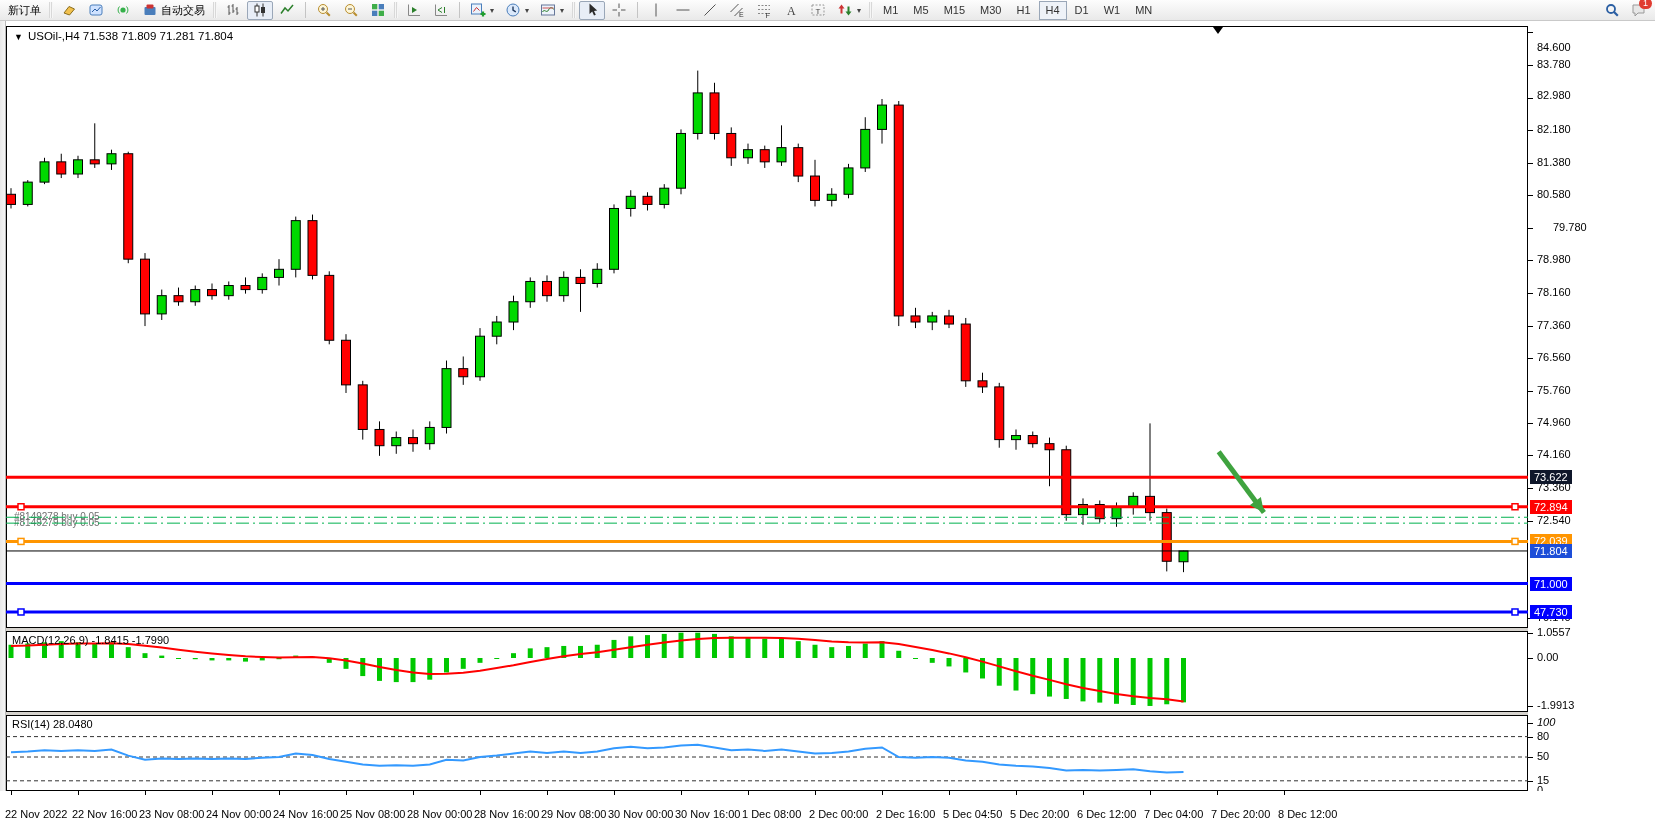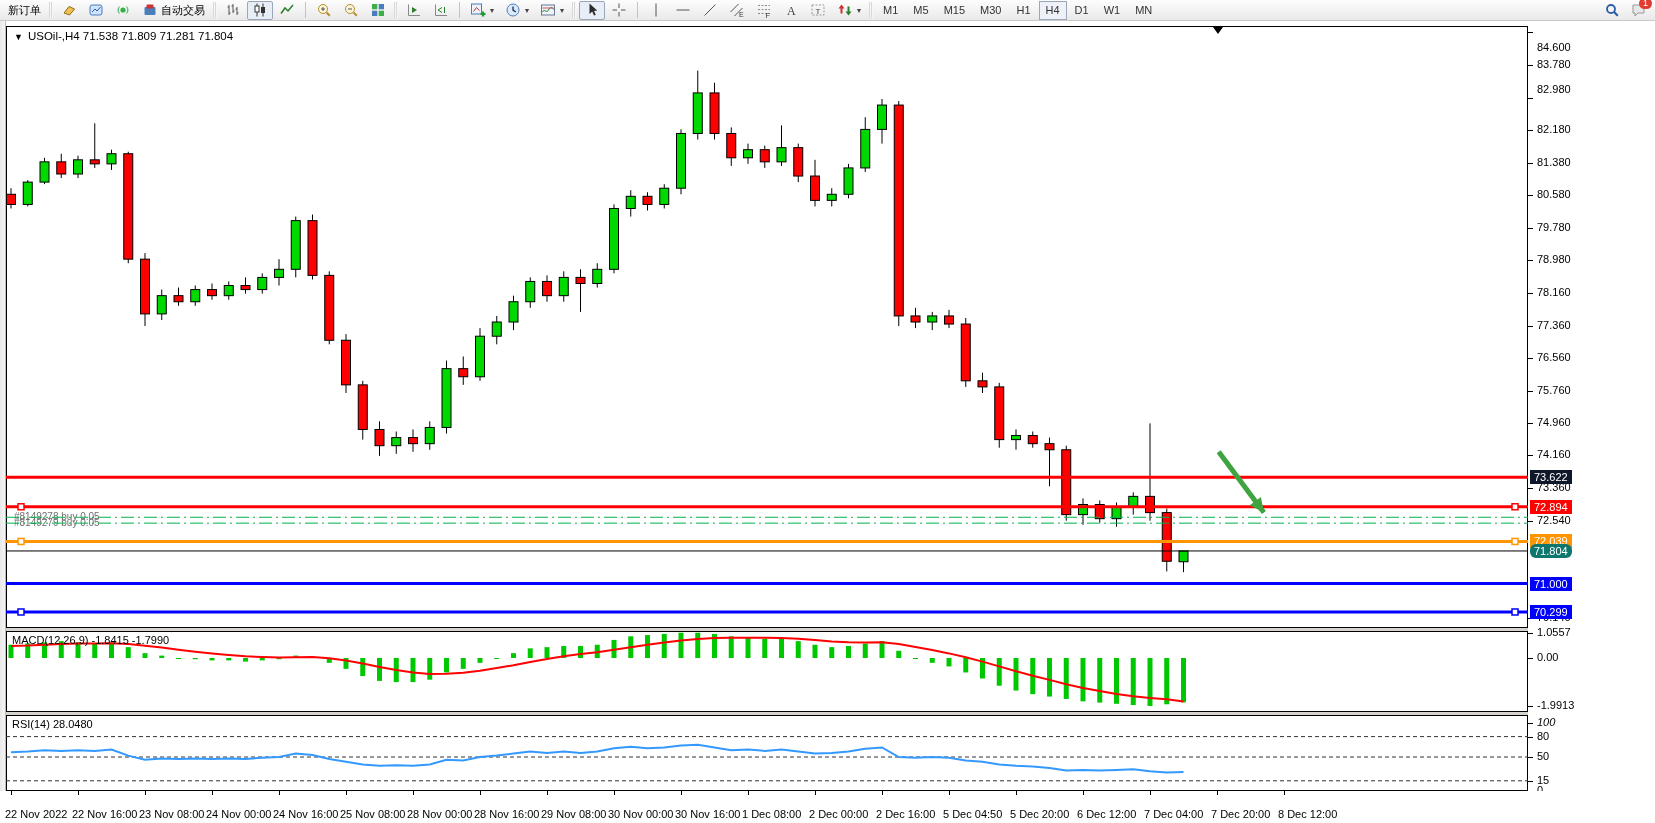--- a/index.html
+++ b/index.html
@@ -579,29 +579,29 @@
   <div class="ind-label" style="top:697px">RSI(14) 28.0480</div>
 
   <div id="shift-marker" style="left:1213px; top:6px"></div>
 
   <div id="price-axis">
       <div class="tick-dash" style="top: 11.0825px;"></div>
       <div class="tick-lab" style="top: 4.0825px; margin-top: 16px;">84.600</div>
       <div class="tick-dash" style="top: 44.3335px;"></div>
       <div class="tick-lab" style="top: 37.3335px;">83.780</div>
       <div class="tick-dash" style="top: 76.7735px;"></div>
-      <div class="tick-lab" style="top: 62px;">82.980</div>
+      <div class="tick-lab" style="top: 68px;">82.980</div>
       <div class="tick-dash" style="top: 109.213px;"></div>
       <div class="tick-lab" style="top: 102.213px;">82.180</div>
       <div class="tick-dash" style="top: 141.654px;"></div>
       <div class="tick-lab" style="top: 134.654px;">81.380</div>
       <div class="tick-dash" style="top: 174.094px;"></div>
       <div class="tick-lab" style="top: 167.094px;">80.580</div>
       <div class="tick-dash" style="top: 206.533px;"></div>
-      <div class="tick-lab" style="top: 199.533px;">79.780</div>
+      <div class="tick-lab" style="top: 199.533px; margin-left: 16px;">79.780</div>
       <div class="tick-dash" style="top: 238.973px;"></div>
       <div class="tick-lab" style="top: 231.973px;">78.980</div>
       <div class="tick-dash" style="top: 272.224px;"></div>
       <div class="tick-lab" style="top: 265.224px;">78.160</div>
       <div class="tick-dash" style="top: 304.664px;"></div>
       <div class="tick-lab" style="top: 297.664px;">77.360</div>
       <div class="tick-dash" style="top: 337.104px;"></div>
       <div class="tick-lab" style="top: 330.104px;">76.560</div>
       <div class="tick-dash" style="top: 369.544px;"></div>
       <div class="tick-lab" style="top: 362.544px;">75.760</div>
@@ -627,23 +627,23 @@
       <div class="tick-lab" style="top: 708.6px;">80</div>
       <div class="tick-dash" style="top: 736px;"></div>
       <div class="tick-lab" style="top: 729px;">50</div>
       <div class="tick-dash" style="top: 759.8px;"></div>
       <div class="tick-lab" style="top: 752.8px;">15</div>
       <div class="tick-dash" style="top: 770px;"></div>
       <div class="tick-lab" style="top: 763px;">0</div>
       <div class="boxed-lab" style="top: 449.24px; background: #0f172a;">73.622</div>
       <div class="boxed-lab" style="top: 478.761px; background: rgb(255, 0, 0);">72.894</div>
       <div class="boxed-lab" style="top: 513.431px; background: rgb(255, 149, 0);">72.039</div>
-      <div class="boxed-lab" style="top: 522.96px; background: #0f766e; border-radius: 6px;">71.804</div>
+      <div class="boxed-lab" style="top: 522.96px; background: #1d4ed8;">71.804</div>
       <div class="boxed-lab" style="top: 555.562px; background: rgb(0, 0, 255);">71.000</div>
-      <div class="boxed-lab" style="top: 583.988px; background: rgb(0, 0, 255);">70.299</div>
+      <div class="boxed-lab" style="top: 583.988px; background: rgb(0, 0, 255);">47.730</div>
     </div>
   <div id="date-axis">
       <div class="date-tick" style="left: 11px;"></div>
       <div class="date-lab" style="left: 5px;">22 Nov 2022</div>
       <div class="date-tick" style="left: 78px;"></div>
       <div class="date-lab" style="left: 72px;">22 Nov 16:00</div>
       <div class="date-tick" style="left: 145px;"></div>
       <div class="date-lab" style="left: 139px;">23 Nov 08:00</div>
       <div class="date-tick" style="left: 212px;"></div>
       <div class="date-lab" style="left: 206px;">24 Nov 00:00</div>

